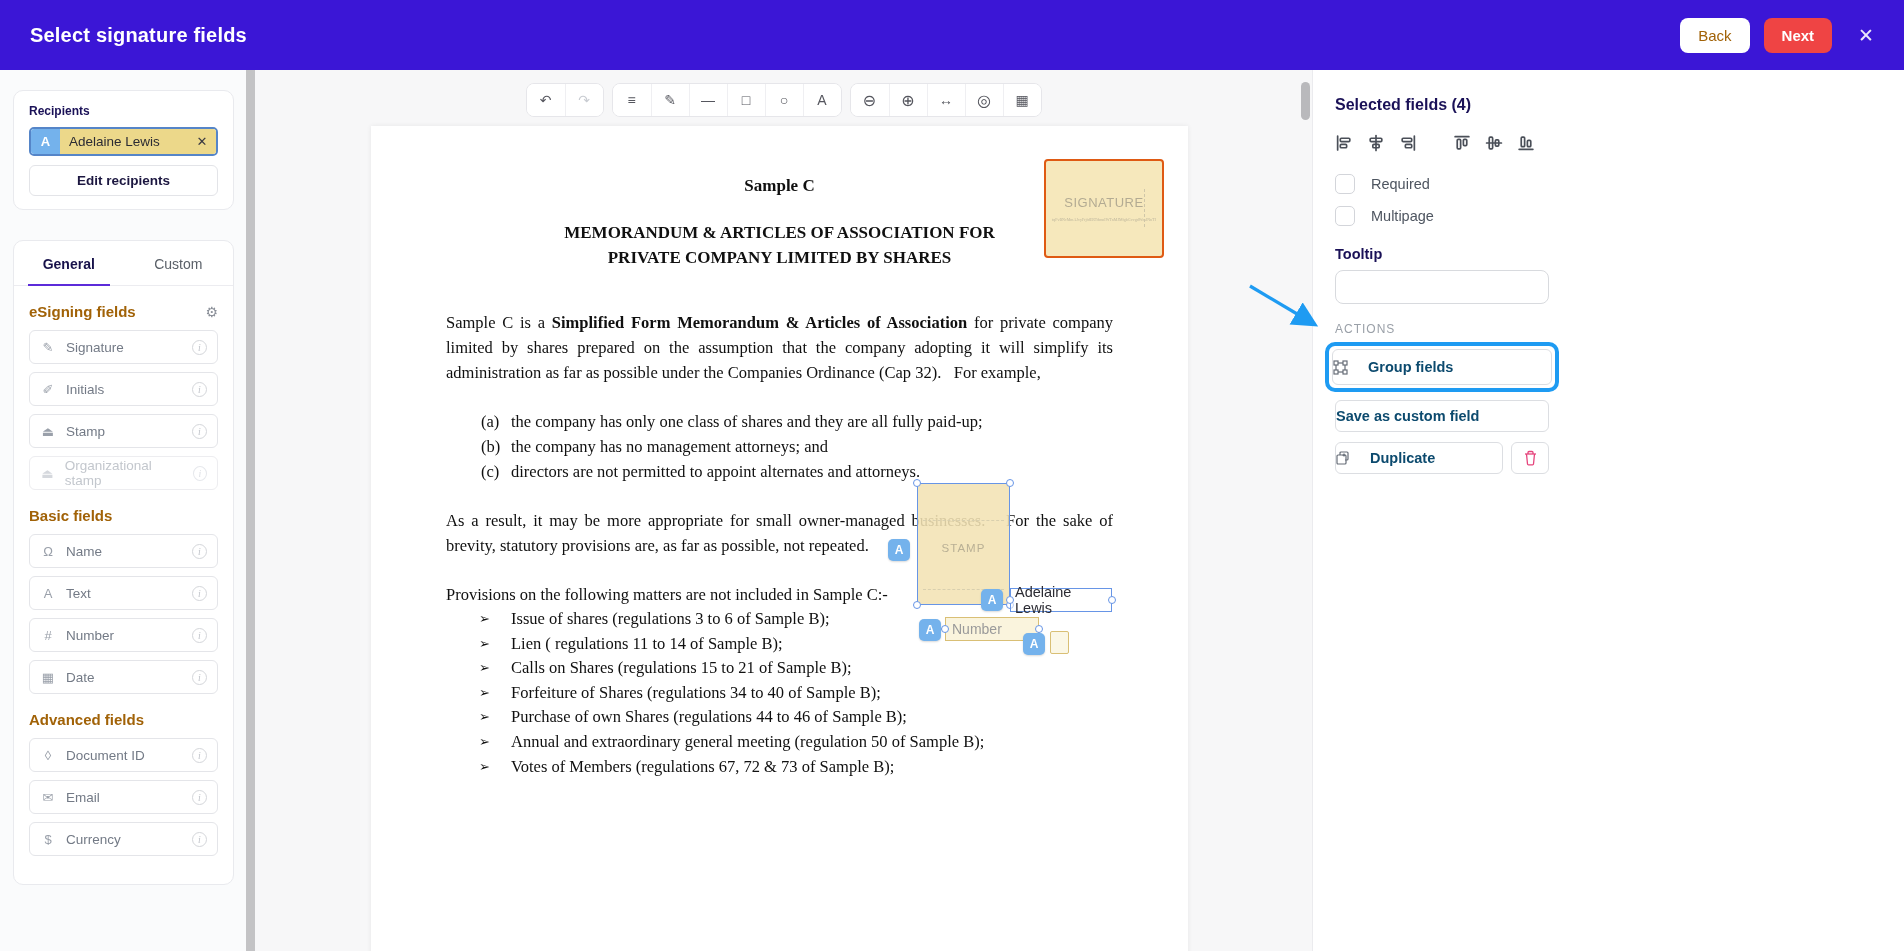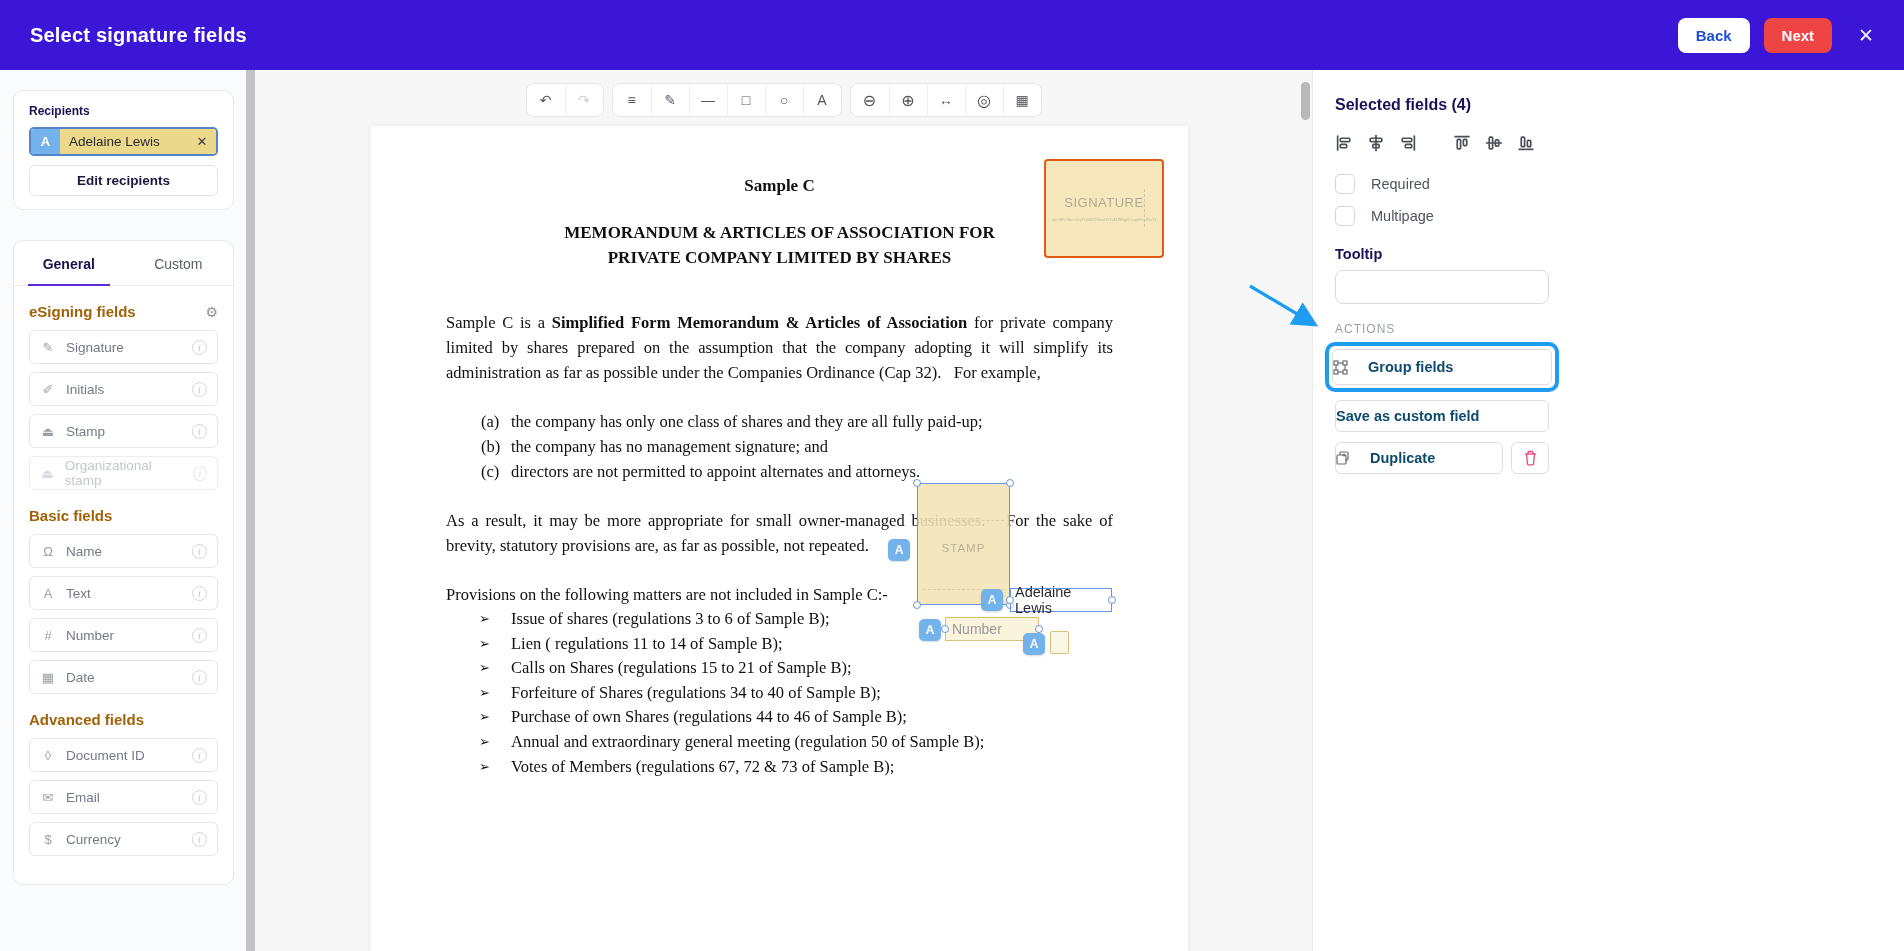--- a/index.html
+++ b/index.html
@@ -2,21 +2,21 @@
 <html><head>
 <meta charset="utf-8">
 <style>
   * { box-sizing: border-box; margin: 0; padding: 0; }
   html,body { width:1904px; height:951px; overflow:hidden; font-family:"Liberation Sans",sans-serif; background:#fff; }
 
   
   .header { height:70px; background:#3b16d6; display:flex; align-items:center; padding:0 30px; position:relative; z-index:10; }
   .header-title { color:#fff; font-size:20px; font-weight:700; letter-spacing:.2px; }
   .header-right { margin-left:auto; display:flex; align-items:center; gap:14px; }
-  .btn-back { background:#fff; color:#1d4ed8; border:none; border-radius:8px; padding:9px 18px; font-size:15px; font-weight:700; font-family:inherit; cursor:pointer; }
+  .btn-back { background:#fff; color:#a16207; border:none; border-radius:8px; padding:9px 18px; font-size:15px; font-weight:400; font-family:inherit; cursor:pointer; }
   .btn-next { background:#ef4444; color:#fff; border:none; border-radius:8px; padding:9px 18px; font-size:15px; font-weight:700; font-family:inherit; cursor:pointer; }
   .close-x { color:rgba(255,255,255,.9); font-size:19px; margin-left:12px; cursor:pointer; font-weight:400; }
 
   
   .app { display:flex; height:881px; position:relative; }
 
   
   .left-panel { width:246px; background:#fafbfc; padding:20px 12px 0 13px; overflow:hidden; }
   .card { background:#fff; border:1px solid #e9eaee; border-radius:10px; }
   .card-recipients { padding:13px 15px 13px; }
@@ -292,21 +292,21 @@
 
           <div class="abc-block">
 
               <div class="doc-row">
                 <span class="marker">(a)</span>
                 <span>the company has only one class of shares and they are all fully paid-up;</span>
               </div>
 
               <div class="doc-row">
                 <span class="marker">(b)</span>
-                <span>the company has no management signature; and</span>
+                <span>the company has no management attorneys; and</span>
               </div>
 
               <div class="doc-row">
                 <span class="marker">(c)</span>
                 <span>directors are not permitted to appoint alternates and attorneys.</span>
               </div>
 
           </div>
 
           <p class="para p2">As a result, it may be more appropriate for small owner-managed businesses.&nbsp;&nbsp; For the sake of brevity, statutory provisions are, as far as possible, not repeated.</p>

